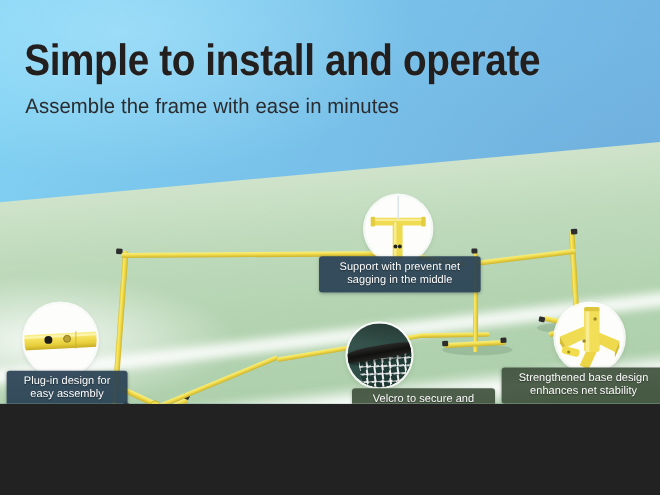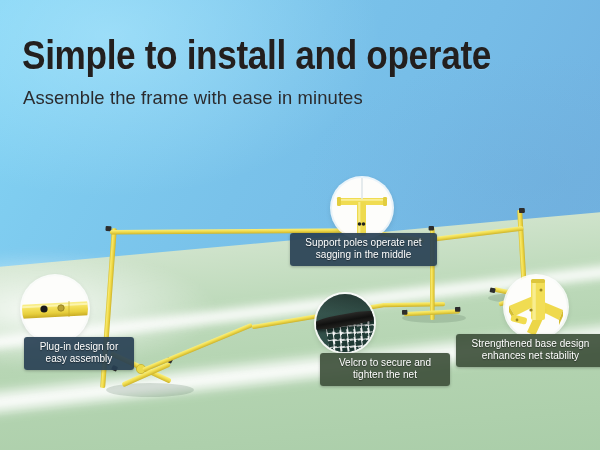--- a/index.html
+++ b/index.html
@@ -3,21 +3,21 @@
 <meta charset="utf-8">
 <style>
   html, body {
     margin: 0;
     padding: 0;
     background: #222;
   }
   #scene {
     position: relative;
     width: 600px;
-    height: 450px;
+    height: 367px;
     overflow: hidden;
     font-family: "Liberation Sans", sans-serif;
     -webkit-font-smoothing: antialiased;
   }
 
   
   .sky {
     position: absolute;
     inset: 0;
     background:
@@ -195,21 +195,21 @@
     padding: 4px 7px 5px 7px;
     border-radius: 3px;
     letter-spacing: 0.05px;
     white-space: pre-line;
     text-shadow: 0 1px 1px rgba(0,0,0,0.45);
     box-shadow: 0 1px 3px rgba(0,0,0,0.25);
   }
   .callout.dark-blue { background: rgba(40,64,84,0.92); }
   .callout.dark-green { background: rgba(64,82,60,0.93); }
 
-  .co-plug   { left: 24px;   top: 337px; width: 96px; }
+  .co-plug   { left: 6px;   top: 337px; width: 96px; }
   .co-tee    { left: 290px; top: 233px; width: 133px; }
   .co-velcro { left: 320px; top: 353px; width: 116px; }
   .co-base   { left: 456px; top: 334px; width: 135px; }
 </style>
 </head>
 <body>
 
 <div id="scene">
 
   <div class="sky"></div>
@@ -342,20 +342,20 @@
       <rect x="26" y="3" width="14" height="4" rx="1.5" fill="#ddc63c"></rect>
       <circle cx="36" cy="14" r="1.5" fill="#9c8a22"></circle>
       <circle cx="26" cy="34" r="1.6" fill="#9c8a22"></circle>
       <rect x="6" y="40" width="16" height="7" rx="2.5" fill="#f1dc50" transform="rotate(14 14 43)"></rect>
       <circle cx="12" cy="44" r="1.4" fill="#9c8a22"></circle>
     </svg>
   </div>
 
   <div class="callout dark-blue co-plug">Plug-in design for
 easy assembly</div>
-  <div class="callout dark-blue co-tee">Support poles operate net
+  <div class="callout dark-blue co-tee">Support with prevent net
 sagging in the middle</div>
   <div class="callout dark-green co-velcro">Velcro to secure and
 tighten the net</div>
   <div class="callout dark-green co-base">Strengthened base design
 enhances net stability</div>
 
 </div>
 
 </body></html>

